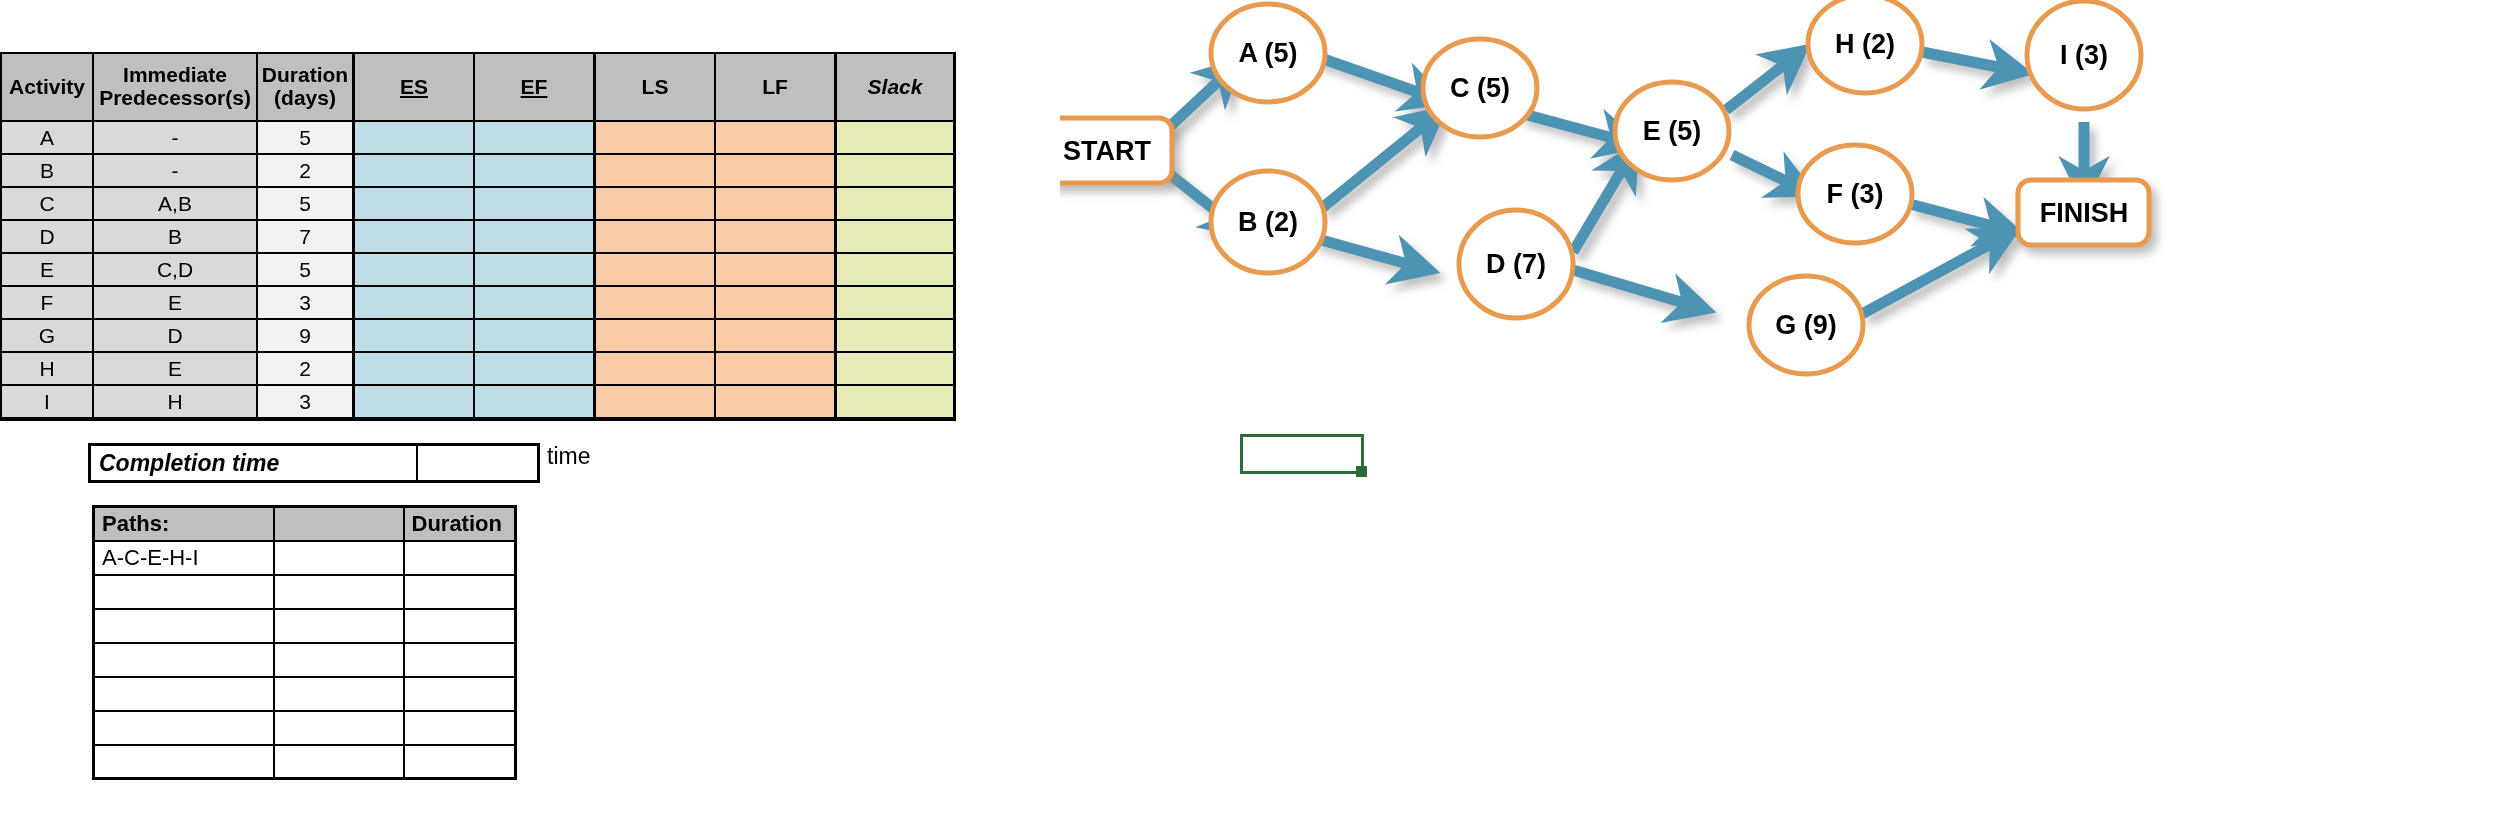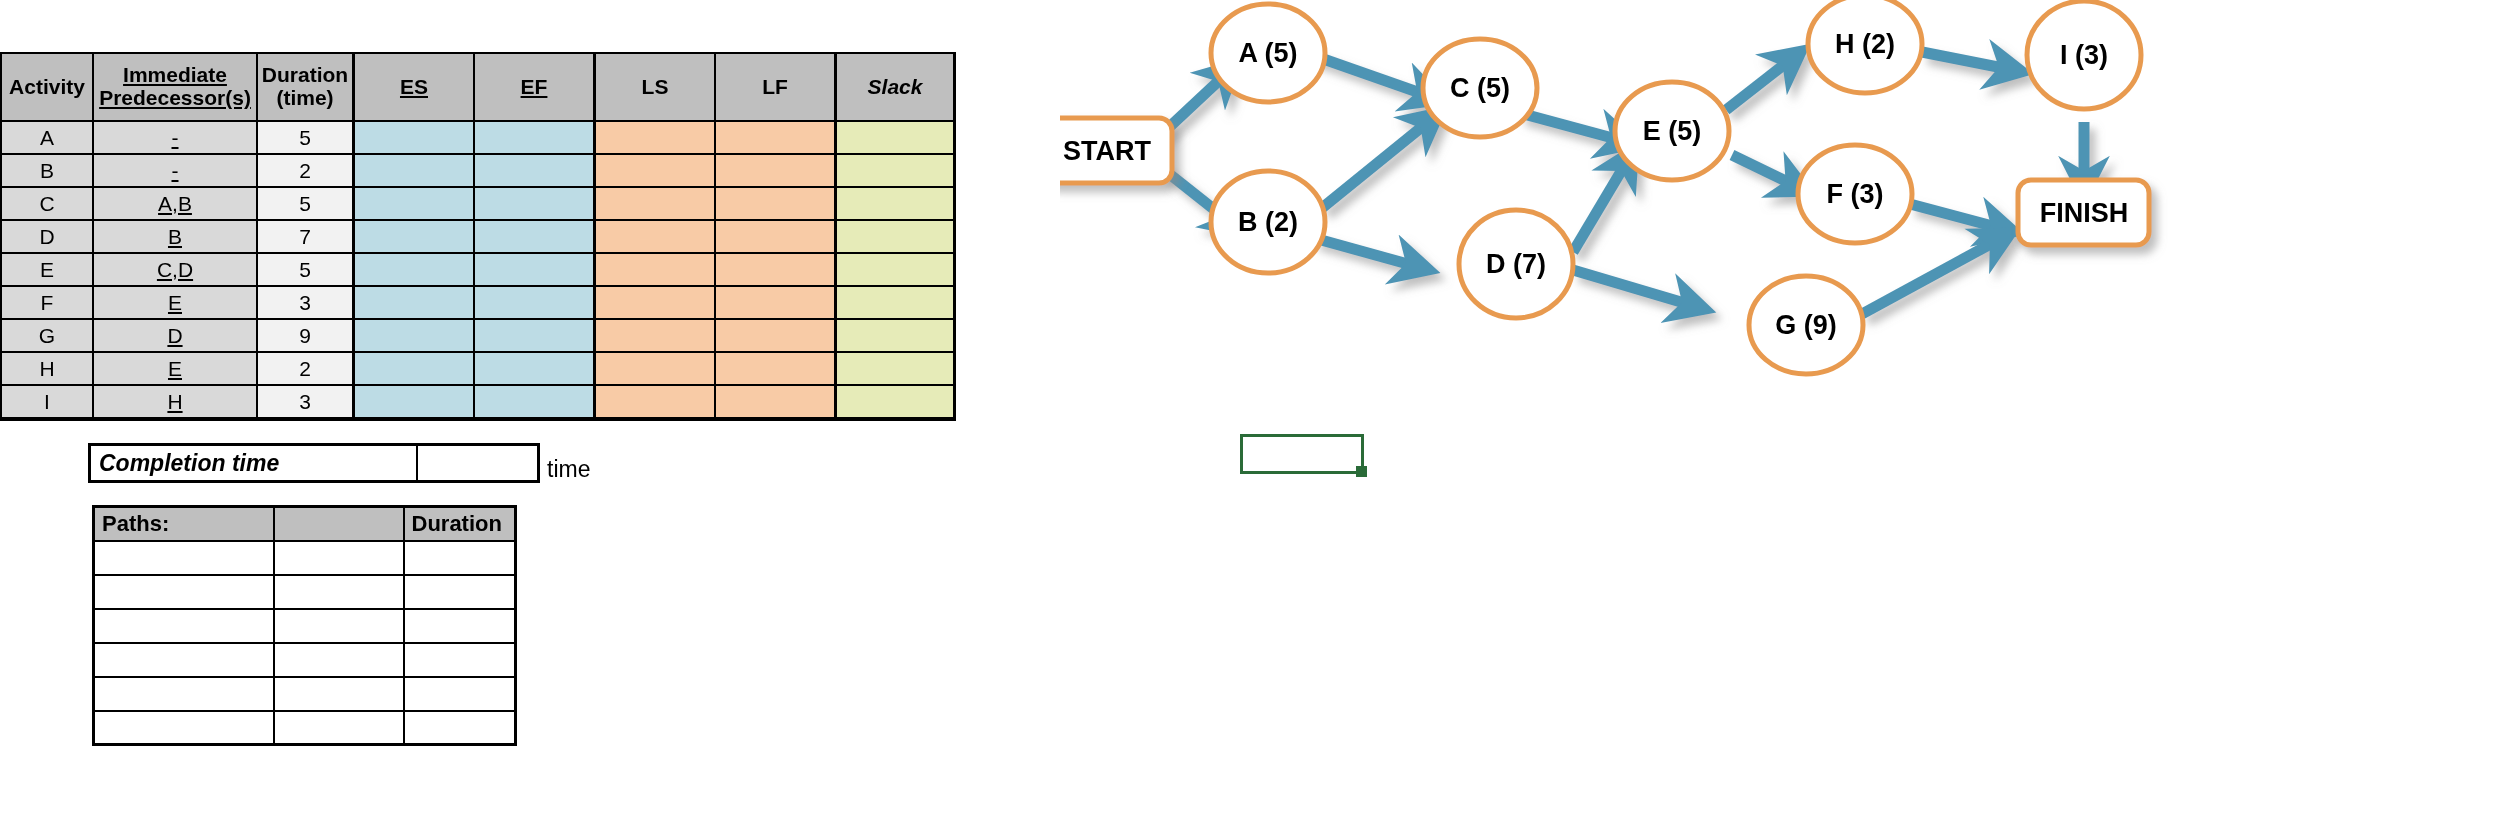--- a/index.html
+++ b/index.html
@@ -18,32 +18,32 @@
   #cpm-table td,#cpm-table th{
     border:2px solid #000;
     font-size:21px;color:#000;text-align:center;vertical-align:middle;
     padding:0;height:31px;font-weight:normal;
   }
   #cpm-table thead th{
     background:#bfbfbf;font-weight:bold;line-height:1.08;
     height:66px;font-size:21px;
   }
   .c-act{width:90px;background:#d9d9d9;}
-  .c-pred{width:162px;background:#d9d9d9;text-decoration:underline;}
+  .c-pred{width:162px;background:#d9d9d9;}
   .c-dur{width:94px;background:#f2f2f2;}
   .c-es,.c-ef{width:118px;background:#bddce5;text-decoration:underline;}
   .c-ls,.c-lf{width:118px;background:#f8cba6;margin-left:6px;}
   .c-slack{width:116px;background:#e6ebb8;font-style:italic;}
 
   .thick-l{border-left:3px solid #000 !important;}
   .thick-r{border-right:3px solid #000 !important;}
   #cpm-table tr.last td{border-bottom:4px solid #000;}
 
   
-  #completion{position:absolute;left:88px;top:443px;display:flex;align-items:flex-end;}
+  #completion{position:absolute;left:88px;top:443px;display:flex;align-items:flex-start;}
   #completion .ct-label{
     width:330px;height:40px;border:3px solid #000;border-right:2px solid #000;
     background:#fff;display:flex;align-items:center;
     font-weight:bold;font-style:italic;font-size:23px;padding-left:8px;box-sizing:border-box;
   }
   #completion .ct-value{
     width:122px;height:40px;border:3px solid #000;border-left:0;background:#fff;
     position:relative;box-sizing:border-box;
   }
   #completion .ct-days{font-size:23px;margin-left:7px;}
@@ -86,21 +86,21 @@
   <table class="grid" id="cpm-table">
     <thead>
       <tr>
         <th class="c-act">Activity</th>
         <th class="c-pred">
           <span>Immediate</span><br>
           <span>Predecessor(s)</span>
         </th>
         <th class="c-dur">
           <span>Duration</span><br>
-          <span>(time)</span>
+          <span>(days)</span>
         </th>
         <th class="c-es thick-l">ES</th>
         <th class="c-ef thick-r">EF</th>
         <th class="c-ls">LS</th>
         <th class="c-lf thick-r">LF</th>
         <th class="c-slack thick-r">Slack</th>
       </tr>
     </thead>
     <tbody id="cpm-body">
         <tr>
@@ -204,20 +204,25 @@
 
   <table class="grid" id="paths-table">
     <thead>
       <tr>
         <th class="p-name">Paths:</th>
         <th class="p-mid"></th>
         <th class="p-dur">Duration</th>
       </tr>
     </thead>
     <tbody id="paths-body">
+        <tr>
+          <td class="p-name">A-C-E-H-I</td>
+          <td class="p-mid"></td>
+          <td class="p-dur"></td>
+        </tr>
         <tr>
           <td class="p-name"></td>
           <td class="p-mid"></td>
           <td class="p-dur"></td>
         </tr>
         <tr>
           <td class="p-name"></td>
           <td class="p-mid"></td>
           <td class="p-dur"></td>
         </tr>

